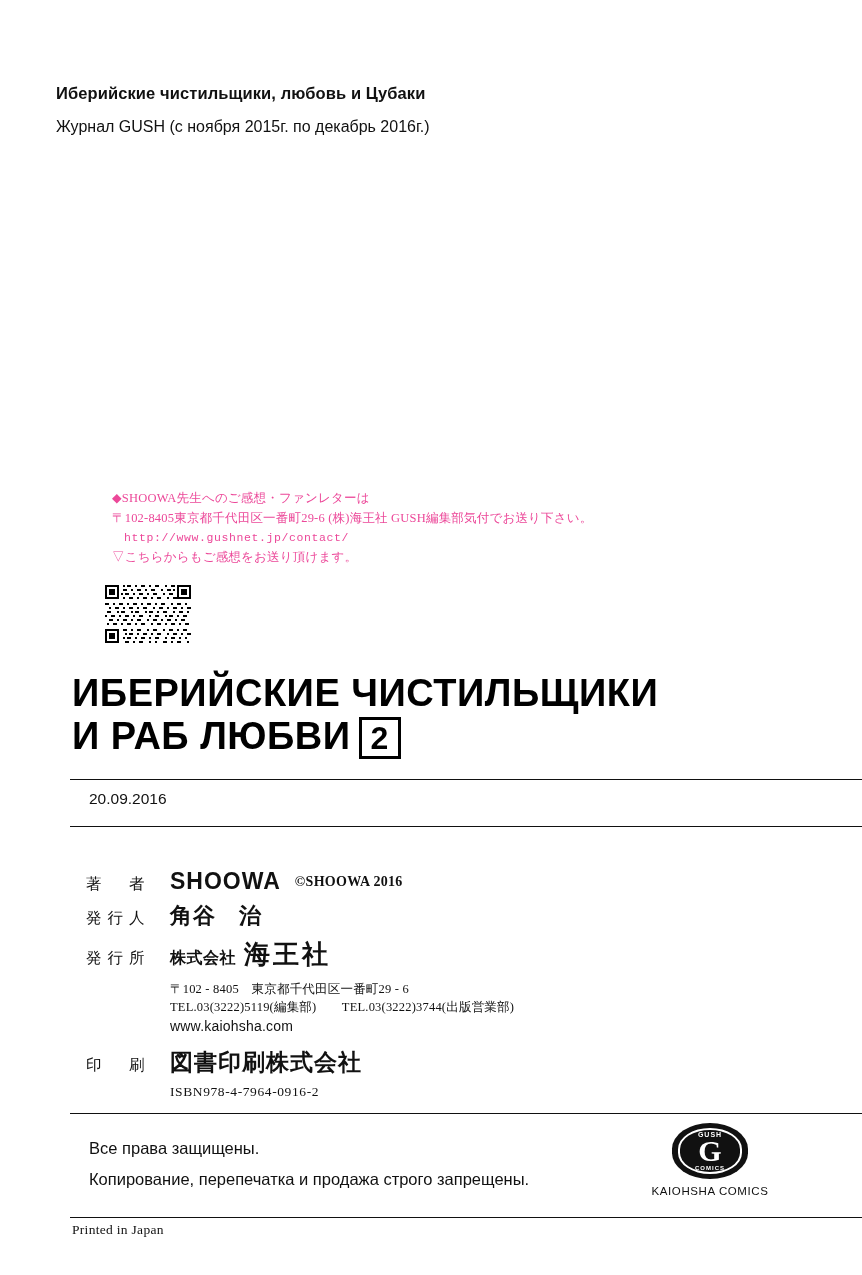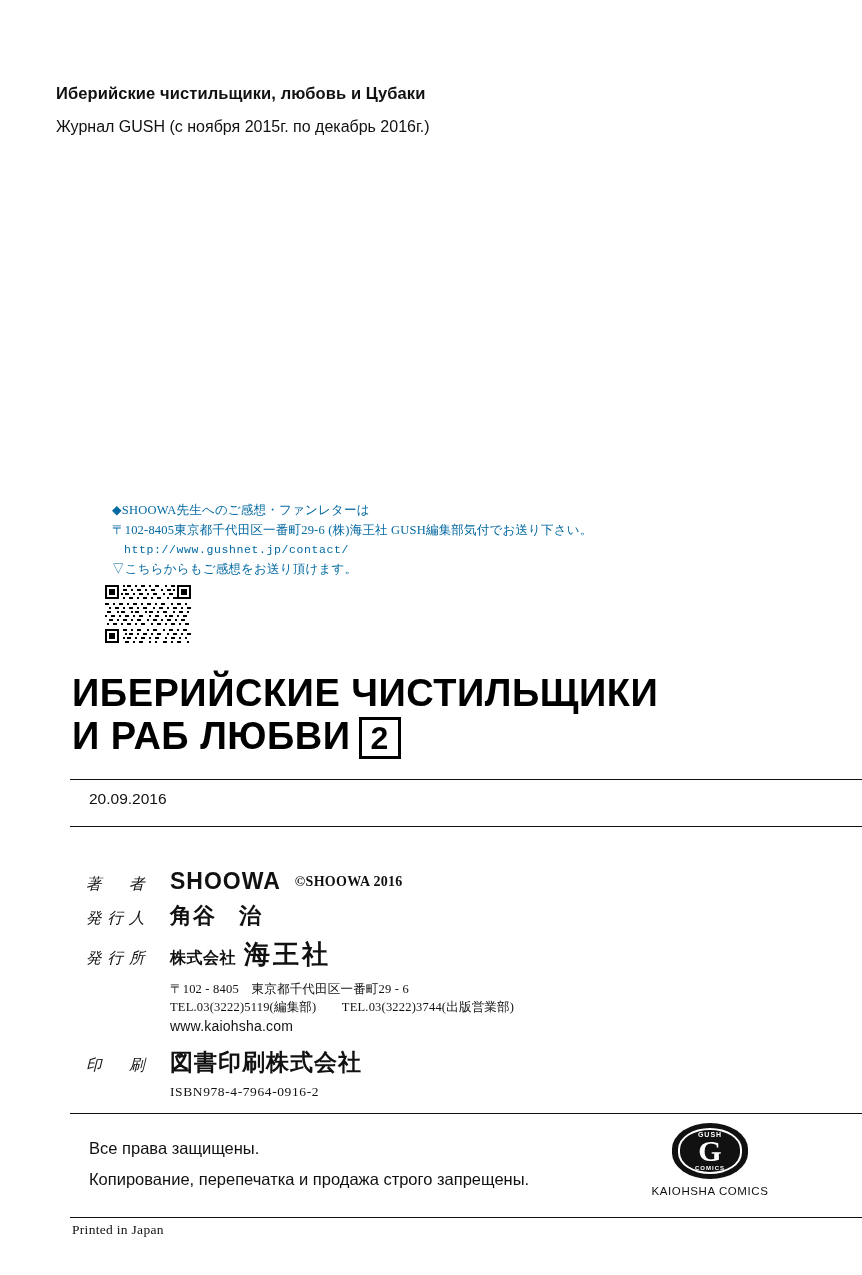--- a/index.html
+++ b/index.html
@@ -40,26 +40,26 @@
     font-size: 16px;
     font-weight: normal;
     margin: 0;
     line-height: 1.2;
   }
 
   
   .contact-block {
     position: absolute;
     left: 112px;
-    top: 500px;
+    top: 488px;
     width: 620px;
     font-family: "Liberation Serif", serif;
     font-size: 12.5px;
     line-height: 1.62;
-    color: #0369a1;
+    color: #ec4899;
     letter-spacing: 0.2px;
   }
   .contact-block .line {
     white-space: nowrap;
   }
   .contact-url {
     font-family: "Liberation Mono", monospace;
     font-size: 11.5px;
     letter-spacing: 0.6px;
     padding-left: 12px;
@@ -137,21 +137,20 @@
     display: flex;
     align-items: baseline;
     margin-bottom: 6px;
   }
   .clabel {
     width: 84px;
     flex: 0 0 84px;
     font-size: 15.5px;
     letter-spacing: 6px;
     font-weight: normal;
-    font-style: italic;
   }
   .cval {
     font-size: 23px;
     font-weight: bold;
     letter-spacing: 1px;
   }
   .cval.name {
     font-size: 22px;
   }
   .copyright {

